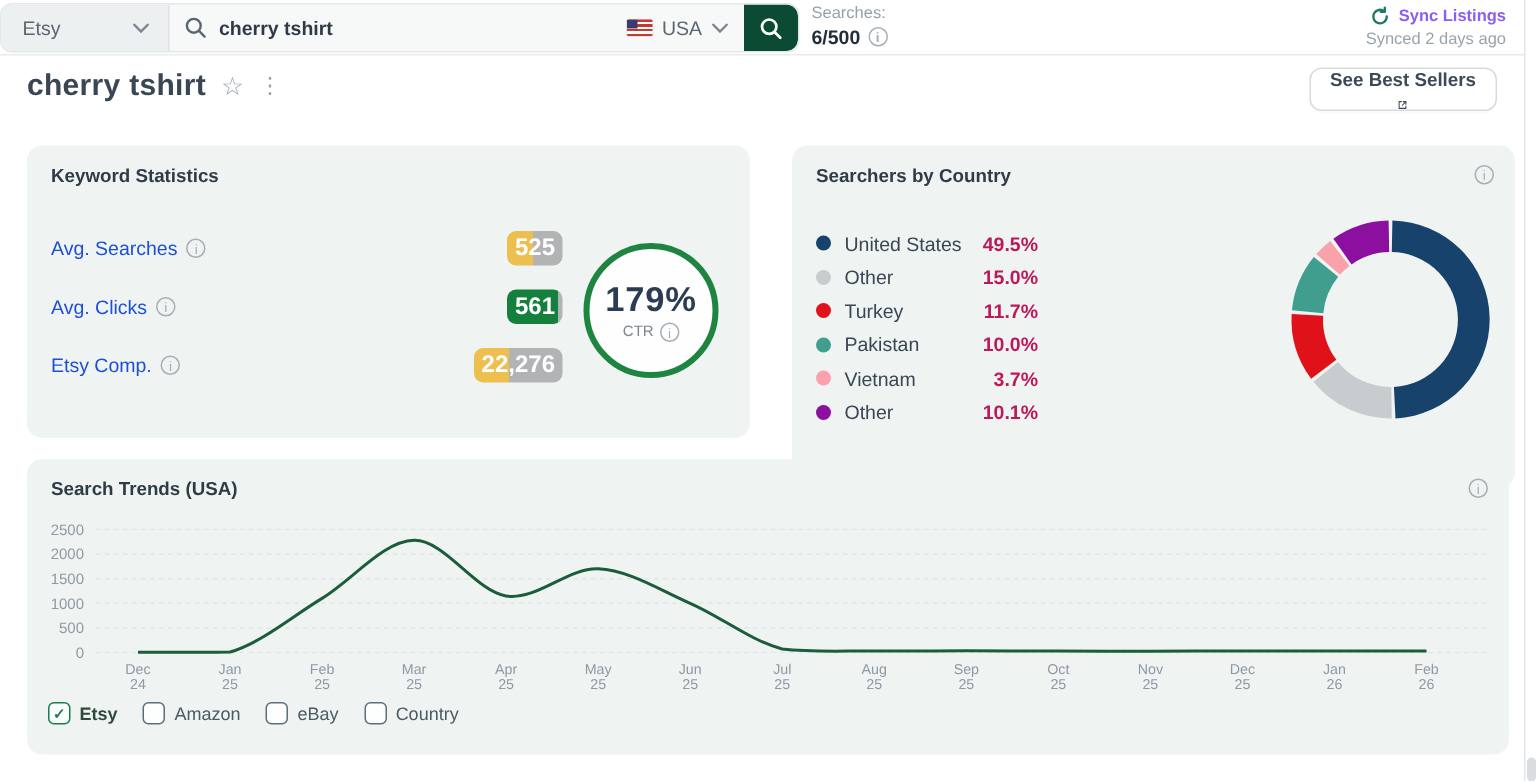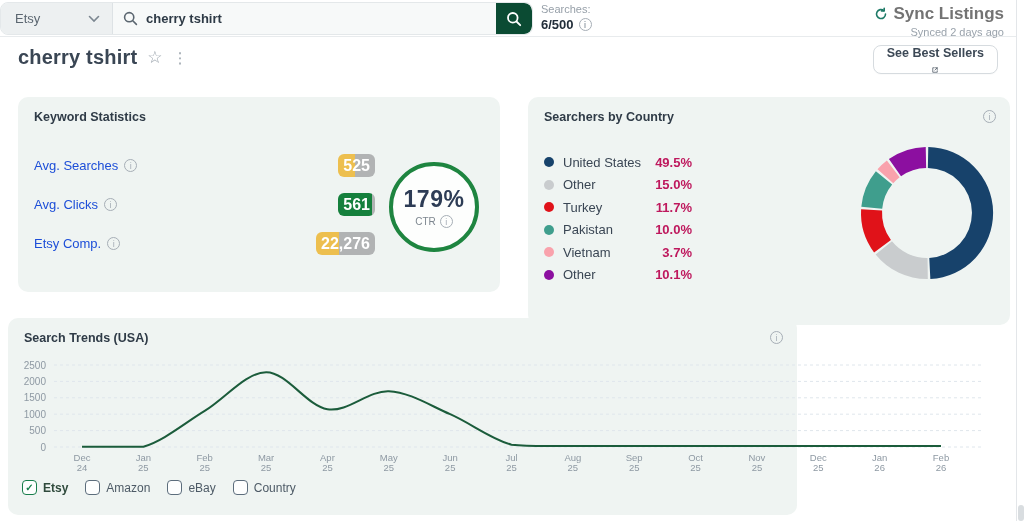--- a/index.html
+++ b/index.html
@@ -17,36 +17,36 @@
   .countrysel { display:flex; align-items:center; gap:6px; padding:0 10px; cursor:pointer; }
   .countrysel span { font-size:13px; color:#5b6670; }
   .flag { width:17px; height:11px; border-radius:1px; overflow:hidden; position:relative;
           background:repeating-linear-gradient(#c5392f 0 1.6px,#fff 1.6px 3.2px); box-shadow:0 0 0 0.5px #d4d8db; }
   .flag::before { content:""; position:absolute; left:0; top:0; width:7px; height:6px; background:#3c3b6e; }
   .gobtn { width:36px; background:#0b4b33; border:none; border-radius:0 8px 8px 0; display:flex; align-items:center; justify-content:center; cursor:pointer; }
   .quota { position:absolute; left:541px; top:3px; }
   .quota .lab { font-size:11px; color:#97a0a9; }
   .quota .val { font-size:13px; font-weight:700; color:#222e3a; display:flex; align-items:center; gap:5px; margin-top:2px; }
   .syncbox { position:absolute; right:12px; top:4px; text-align:right; }
-  .synclink { display:flex; align-items:center; justify-content:flex-end; gap:5px; font-size:17px; font-weight:700; color:#737373; cursor:pointer; }
+  .synclink { display:flex; align-items:center; justify-content:flex-end; gap:5px; font-size:11px; font-weight:700; color:#8b5cf6; cursor:pointer; }
   .syncsub { font-size:11px; color:#9aa3ac; margin-top:2px; }
 
   
   .pagehead { position:absolute; left:18px; top:46px; display:flex; align-items:center; gap:10px; }
   .pagehead h1 { font-size:20px; font-weight:800; color:#3a4654; letter-spacing:.2px; }
   .staricon { font-size:17px; color:#9aa3ac; cursor:pointer; line-height:1; }
   .kebab { font-size:15px; color:#9aa3ac; cursor:pointer; line-height:1; letter-spacing:0; }
   .bestsellers { position:absolute; right:26px; top:45px; height:29px; display:flex; align-items:center; gap:7px; padding:0 13px; background:#fff; border:1px solid #d6dbdf; border-radius:8px; font-size:12.5px; font-weight:600; color:#3d4956; cursor:pointer; box-shadow:0 1px 1px rgba(0,0,0,.02);flex-direction:column; }
 
   
   .card { position:absolute; background:#eff4f2; border-radius:10px; }
   .card-title { position:absolute; left:16px; top:13px; font-size:12.5px; font-weight:700; color:#2f3b47; }
   #card-stats  { left:18px;  top:97px; width:482px; height:195px; }
   #card-geo    { left:516px; top:97px; width:482px; height:228px;margin-left:12px; }
-  #card-trend  { left:8px;  top:306px; width:789px; height:197px;margin-top:12px; }
+  #card-trend  { left:18px;  top:306px; width:988px; height:197px; }
 
   
   .statrow { position:absolute; left:16px; right:125px; height:21px; display:flex; align-items:center; }
   .statrow .slabel { font-size:13px; color:#1d4ed8; display:flex; align-items:center; gap:6px; }
   .stat-badge { position:absolute; right:0; min-width:34px; height:23px; border-radius:6px; color:#fff; font-size:16px; font-weight:700; display:flex; align-items:center; justify-content:center; padding:0 5px; }
   .info-i { width:13px; height:13px; border:1px solid #a6aeb6; border-radius:50%; color:#a6aeb6; font-size:9px; display:inline-flex; align-items:center; justify-content:center; font-style:normal; flex:0 0 auto; }
   .info-i::before { content:"i"; }
   .ctrcircle { position:absolute; right:21px; top:65px; width:90px; height:90px; border:4px solid #1e8540; border-radius:50%; background:#fdfefd; display:flex; flex-direction:column; align-items:center; justify-content:center; gap:2px; }
   .ctrval { font-size:23px; font-weight:800; color:#2d3c55; letter-spacing:.5px; }
   .ctrlab { font-size:10px; color:#7d868f; display:flex; align-items:center; gap:4px; }
@@ -88,20 +88,27 @@
         <svg width="12" height="8" viewBox="0 0 12 8">
             <path d="M1.5 1.5 L6 6 L10.5 1.5" fill="none" stroke="#7b8690" stroke-width="1.6" stroke-linecap="round"></path>
           </svg>
       </div>
       <div class="searchfield">
         <svg width="15" height="15" viewBox="0 0 15 15">
             <circle cx="6.2" cy="6.2" r="4.6" fill="none" stroke="#5b6670" stroke-width="1.6"></circle>
             <path d="M9.8 9.8 L13.4 13.4" stroke="#5b6670" stroke-width="1.6" stroke-linecap="round"></path>
           </svg>
         <input type="text" value="cherry tshirt" style="">
+      </div>
+      <div class="countrysel">
+        <span class="flag"></span>
+        <span>USA</span>
+        <svg width="12" height="8" viewBox="0 0 12 8">
+            <path d="M1.5 1.5 L6 6 L10.5 1.5" fill="none" stroke="#7b8690" stroke-width="1.6" stroke-linecap="round"></path>
+          </svg>
       </div>
       <button class="gobtn">
         <svg width="16" height="16" viewBox="0 0 16 16">
             <circle cx="6.8" cy="6.8" r="4.8" fill="none" stroke="#fff" stroke-width="1.8"></circle>
             <path d="M10.5 10.5 L14.2 14.2" stroke="#fff" stroke-width="1.8" stroke-linecap="round"></path>
           </svg>
       </button>
     </div>
     <div class="quota">
       <div class="lab">Searches:</div>

